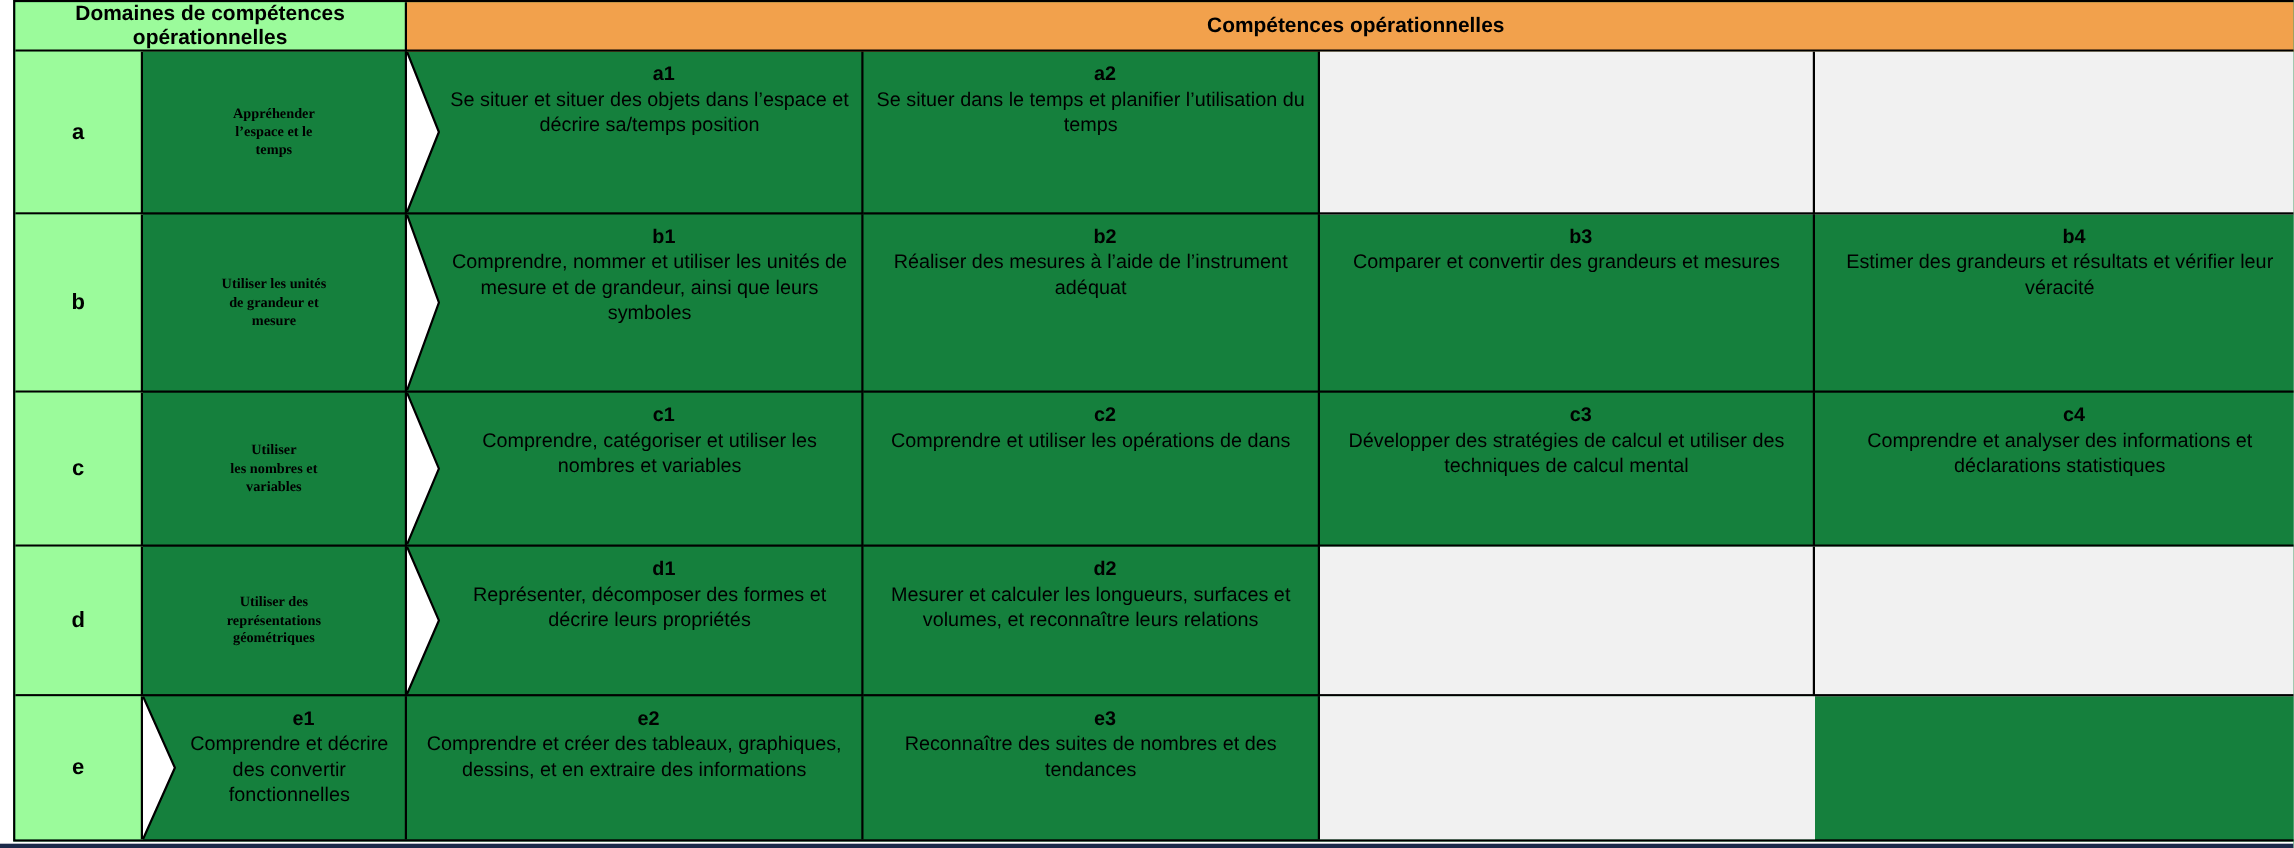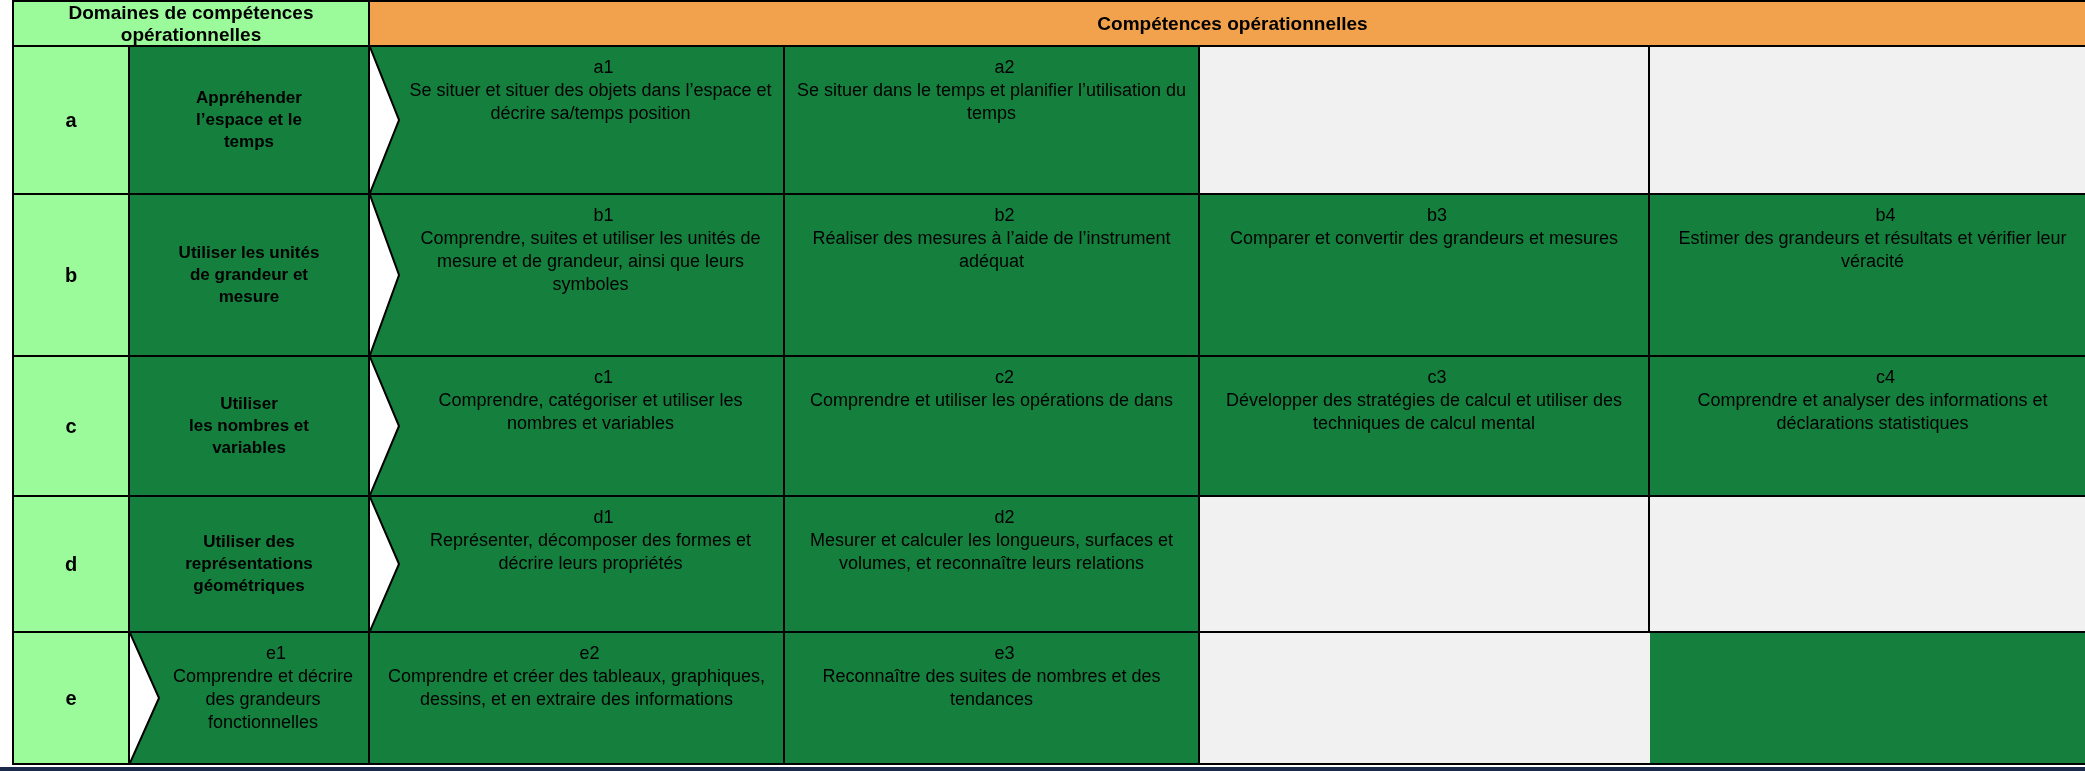--- a/index.html
+++ b/index.html
@@ -41,31 +41,32 @@
     justify-content:center;
     font-weight:bold; font-size:19px;
   }
   .letter {
     background:#9BFB9B;
     justify-content:center;
     font-weight:bold; font-size:20px;
   }
   .domain {
     justify-content:center;
-    font-weight:bold; font-size:17px; line-height:1.3;
+    font-weight:bold; font-size:13px; line-height:1.3;
     white-space:pre-line;
     padding:4px 6px;
+    font-family:Liberation Serif, serif;
   }
   .comp {
     justify-content:flex-start;
     padding:9px 10px 4px 10px;
     font-size:18px; line-height:1.27;
   }
   .comp.first { position:relative; padding-left:38px; }
-  .comp .code { font-weight:normal;margin-left:26px; }
+  .comp .code { font-weight:bold;margin-left:26px; }
   .empty { background:#F1F1F1; }
   .chev {
     position:absolute; left:0; top:0;
     width:30px; height:100%;
     pointer-events:none;
   }
   .chev polyline {
     fill:#ffffff; stroke:#000; stroke-width:2;
     vector-effect:non-scaling-stroke;
   }
@@ -103,21 +104,21 @@
 
   <div class="cell letter">b</div>
   <div class="cell domain">Utiliser les unités
 de grandeur et
 mesure</div>
   <div class="cell comp first">
     <svg class="chev" viewBox="0 0 30 100" preserveAspectRatio="none">
         <polyline points="0,0 29,50 0,100"></polyline>
       </svg>
     <div class="code">b1</div>
-    <div class="desc">Comprendre, suites et utiliser les unités de mesure et de grandeur, ainsi que leurs symboles</div>
+    <div class="desc">Comprendre, nommer et utiliser les unités de mesure et de grandeur, ainsi que leurs symboles</div>
   </div>
   <div class="cell comp">
     <div class="code">b2</div>
     <div class="desc">Réaliser des mesures à l’aide de l’instrument adéquat</div>
   </div>
   <div class="cell comp">
     <div class="code">b3</div>
     <div class="desc">Comparer et convertir des grandeurs et mesures</div>
   </div>
   <div class="cell comp no-r">
@@ -166,21 +167,21 @@
   </div>
   <div class="cell comp empty"></div>
   <div class="cell comp empty no-r"></div>
 
   <div class="cell letter no-b">e</div>
   <div class="cell comp first no-b">
     <svg class="chev" viewBox="0 0 30 100" preserveAspectRatio="none">
         <polyline points="0,0 29,50 0,100"></polyline>
       </svg>
     <div class="code">e1</div>
-    <div class="desc">Comprendre et décrire des grandeurs fonctionnelles</div>
+    <div class="desc">Comprendre et décrire des convertir fonctionnelles</div>
   </div>
   <div class="cell comp no-b">
     <div class="code">e2</div>
     <div class="desc">Comprendre et créer des tableaux, graphiques, dessins, et en extraire des informations</div>
   </div>
   <div class="cell comp no-b">
     <div class="code">e3</div>
     <div class="desc">Reconnaître des suites de nombres et des tendances</div>
   </div>
   <div class="cell comp empty no-r no-b"></div>

